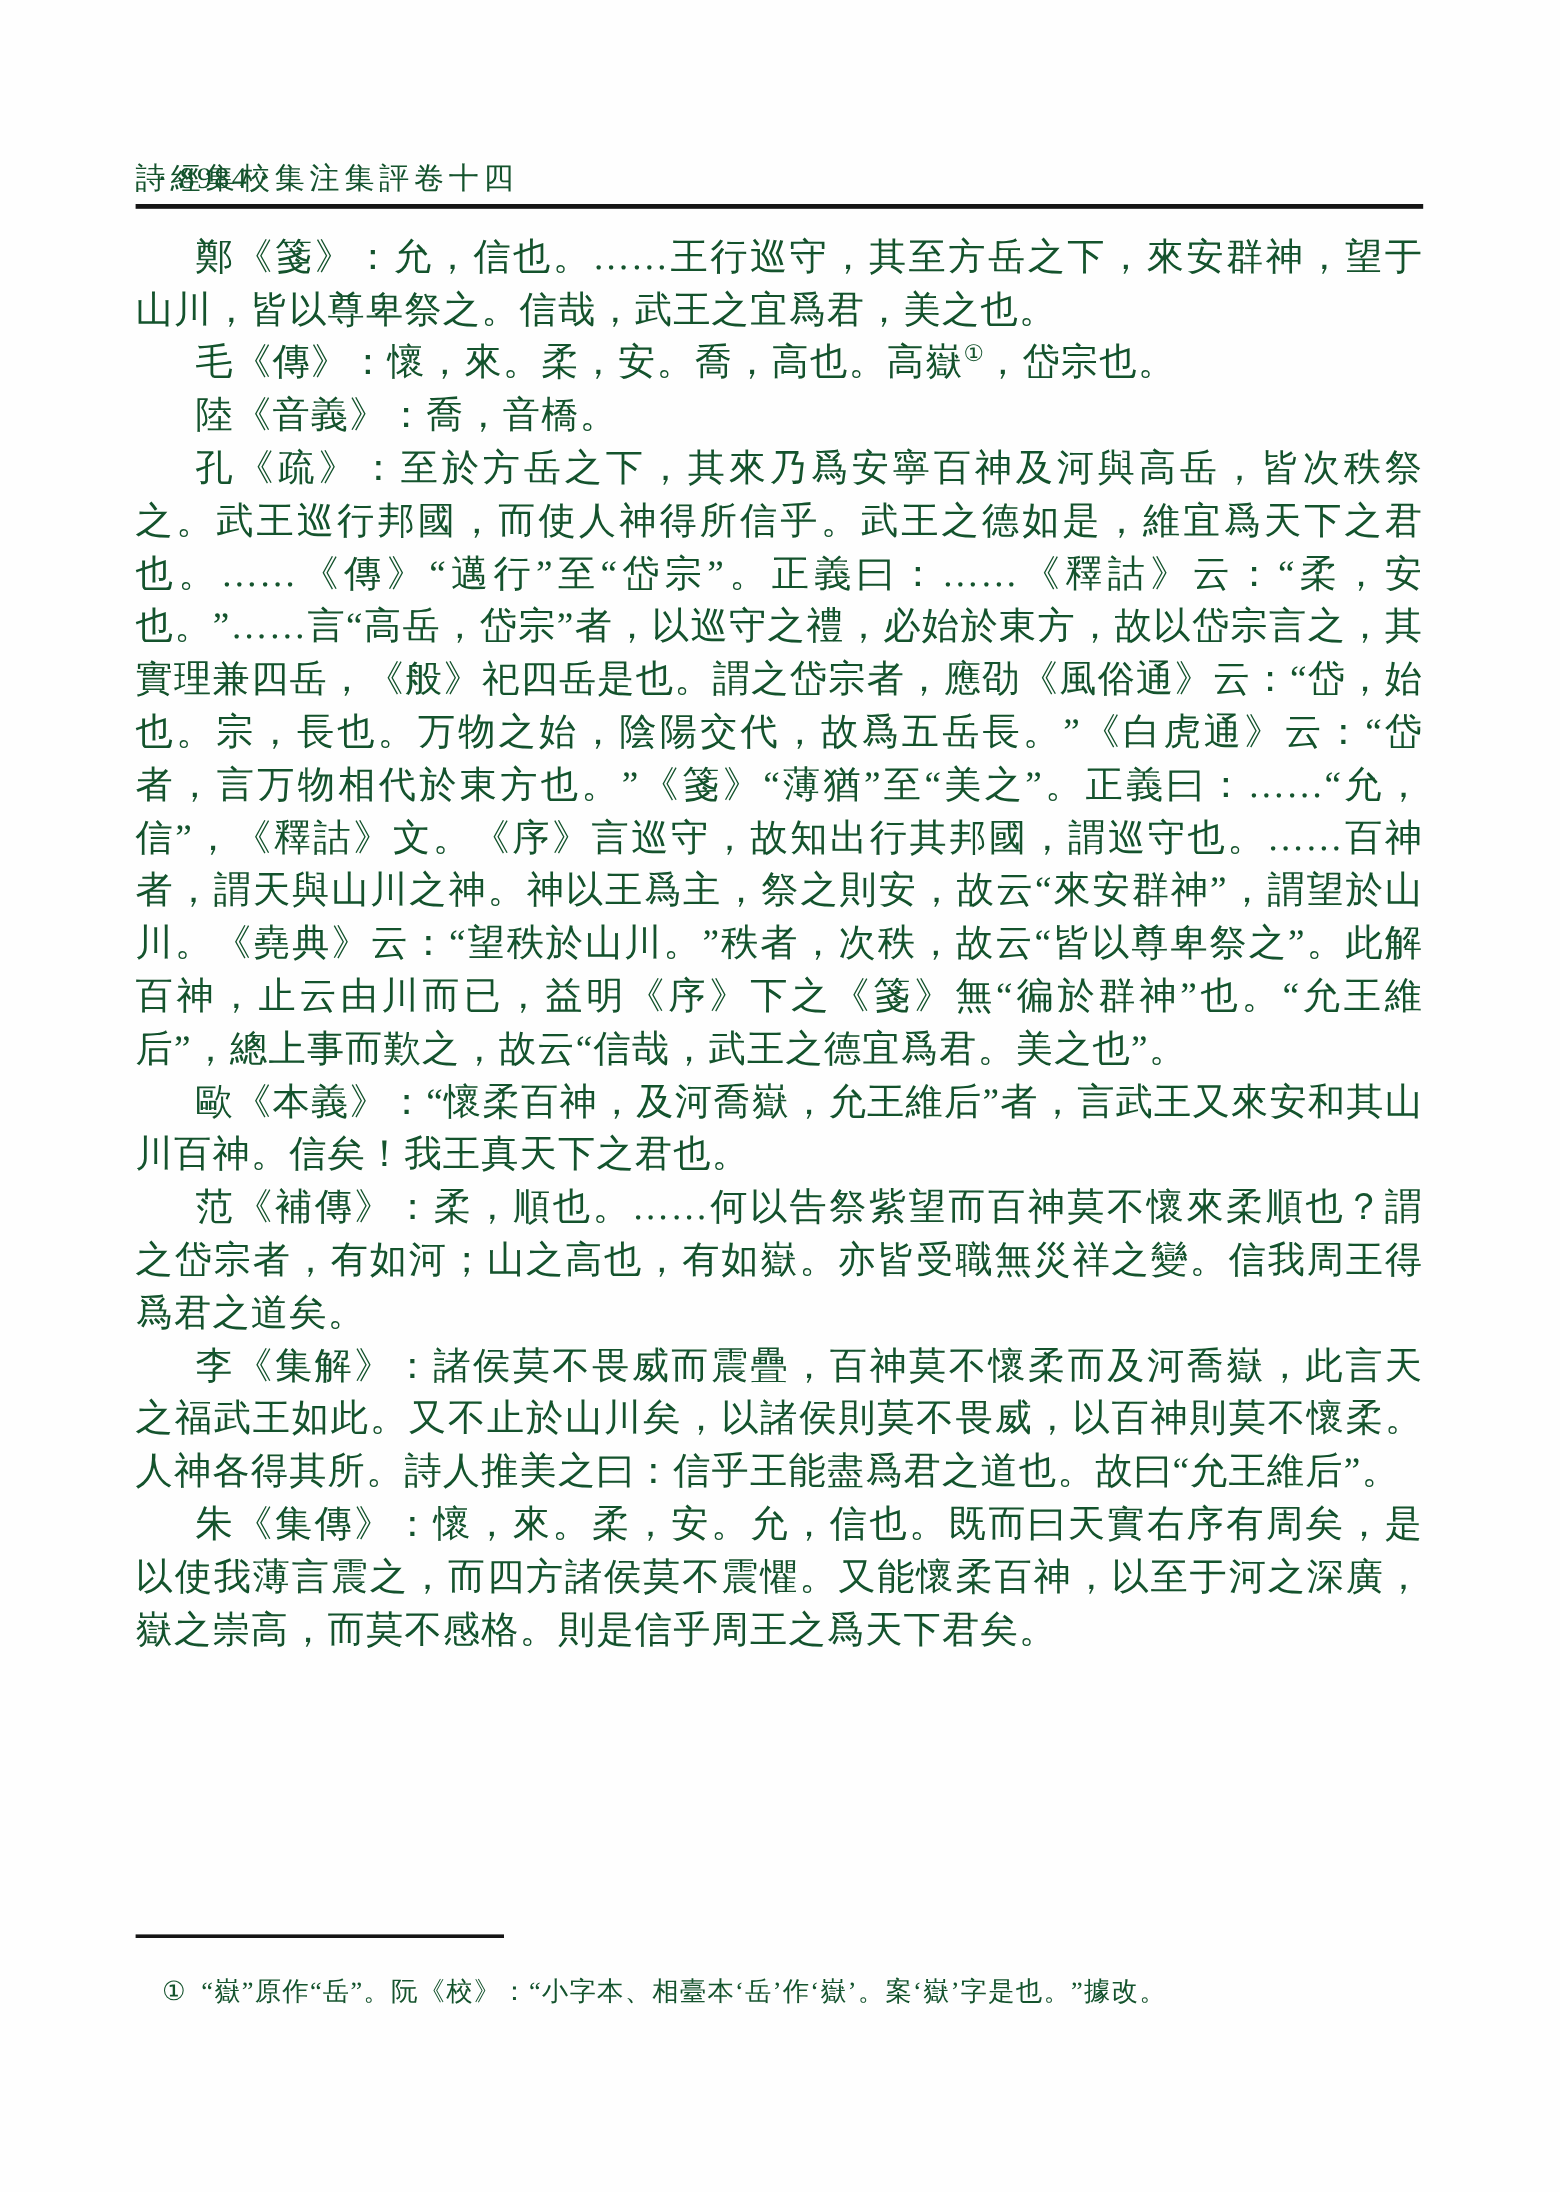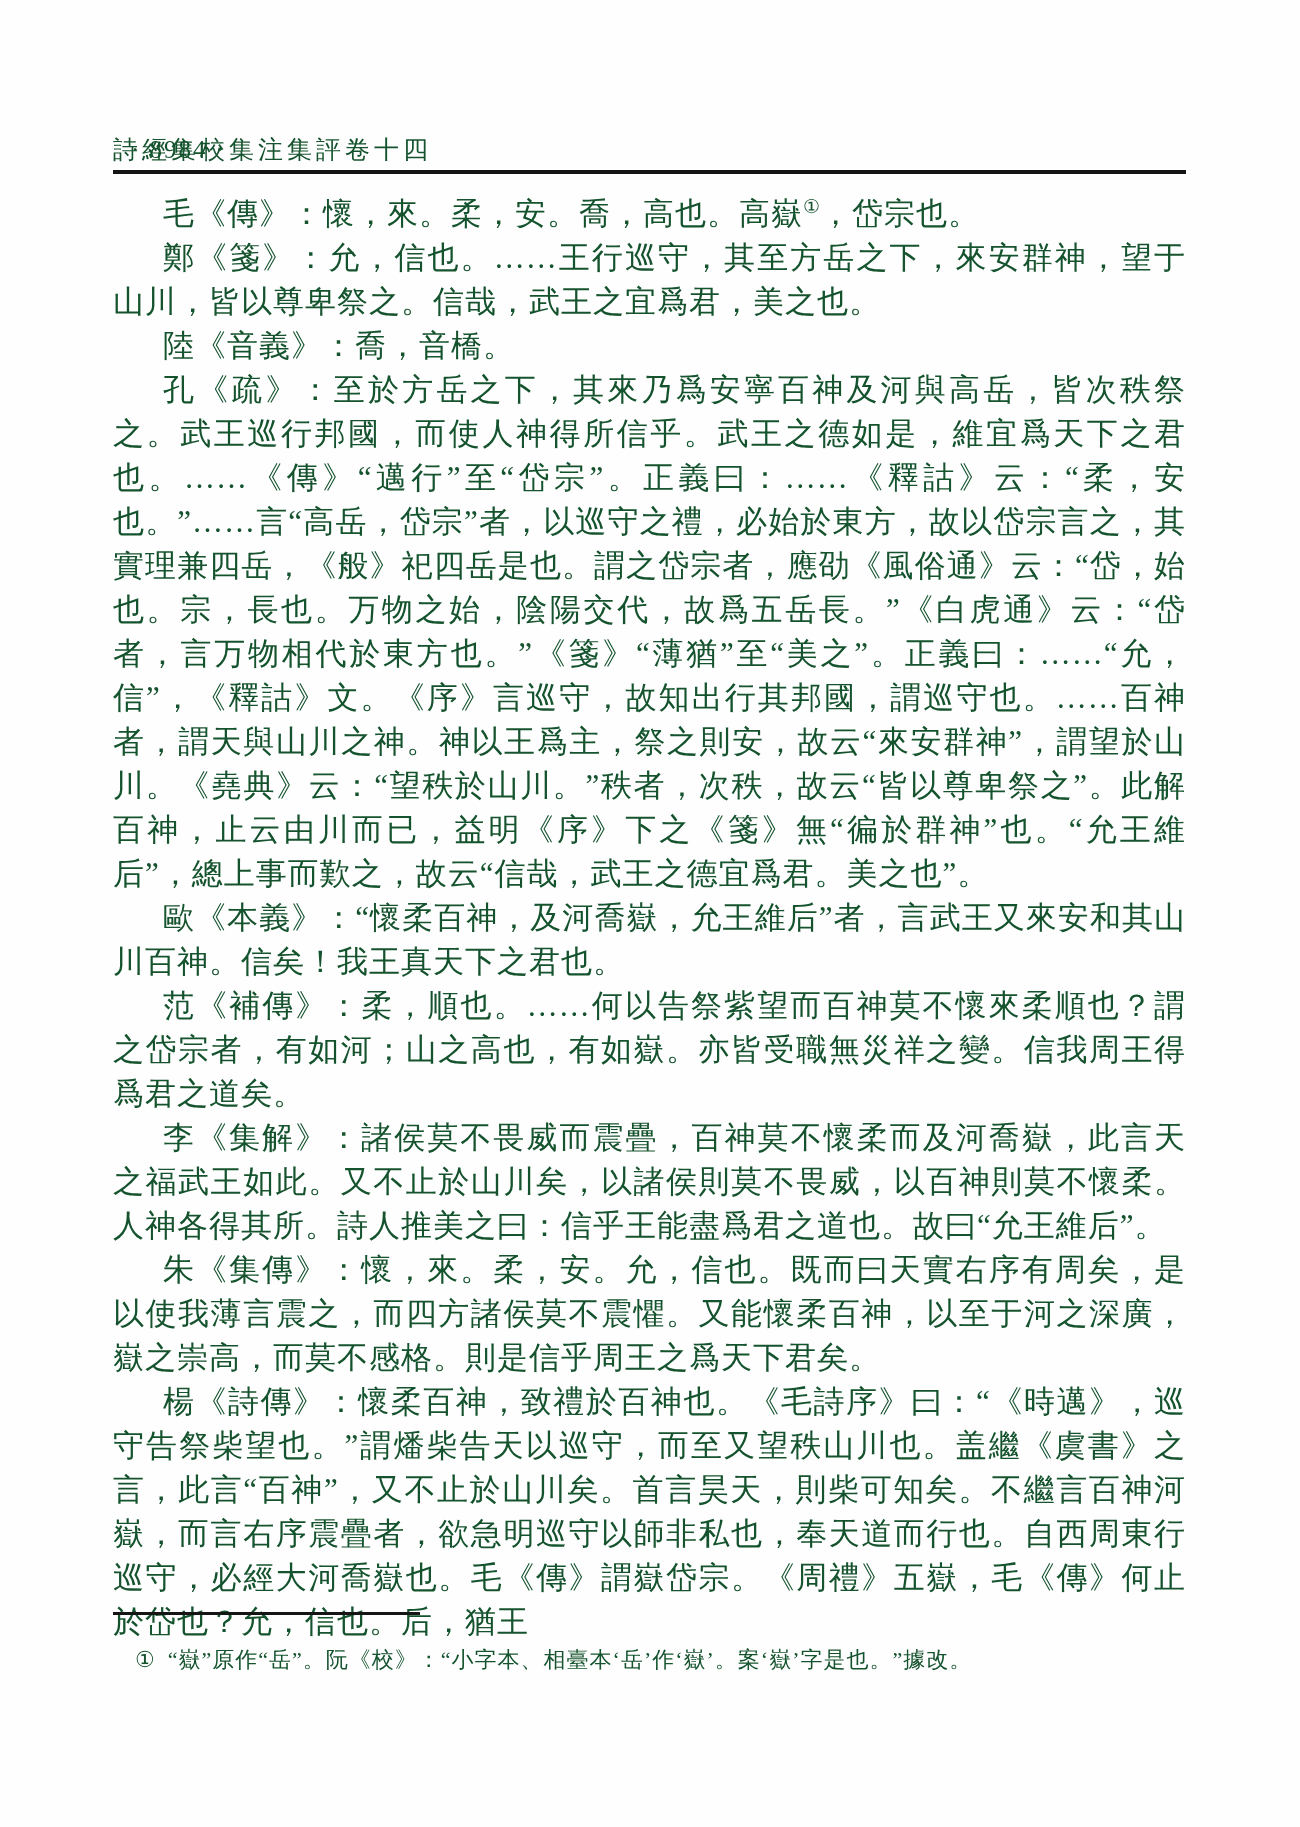--- a/index.html
+++ b/index.html
@@ -105,29 +105,28 @@
 <div class="page">
 
   <div class="header">
     <span class="page-num">· 8984 ·</span>
     <span class="header-title">詩經集校集注集評卷十四</span>
   </div>
 
   <div class="header-rule"></div>
 
   <div class="body-text">
+    <p>鄭《箋》：允，信也。……王行巡守，其至方岳之下，來安群神，望于山川，皆以尊卑祭之。信哉，武王之宜爲君，美之也。</p>
     <p><span>毛《傳》：懷，來。柔，安。喬，高也。高嶽</span><sup class="note-ref">①</sup><span>，岱宗也。</span></p>
-    <p>鄭《箋》：允，信也。……王行巡守，其至方岳之下，來安群神，望于山川，皆以尊卑祭之。信哉，武王之宜爲君，美之也。</p>
     <p>陸《音義》：喬，音橋。</p>
     <p>孔《疏》：至於方岳之下，其來乃爲安寧百神及河與高岳，皆次秩祭之。武王巡行邦國，而使人神得所信乎。武王之德如是，維宜爲天下之君也。……《傳》“邁行”至“岱宗”。正義曰：……《釋詁》云：“柔，安也。”……言“高岳，岱宗”者，以巡守之禮，必始於東方，故以岱宗言之，其實理兼四岳，《般》祀四岳是也。謂之岱宗者，應劭《風俗通》云：“岱，始也。宗，長也。万物之始，陰陽交代，故爲五岳長。”《白虎通》云：“岱者，言万物相代於東方也。”《箋》“薄猶”至“美之”。正義曰：……“允，信”，《釋詁》文。《序》言巡守，故知出行其邦國，謂巡守也。……百神者，謂天與山川之神。神以王爲主，祭之則安，故云“來安群神”，謂望於山川。《堯典》云：“望秩於山川。”秩者，次秩，故云“皆以尊卑祭之”。此解百神，止云由川而已，益明《序》下之《箋》無“徧於群神”也。“允王維后”，總上事而歎之，故云“信哉，武王之德宜爲君。美之也”。</p>
     <p>歐《本義》：“懷柔百神，及河喬嶽，允王維后”者，言武王又來安和其山川百神。信矣！我王真天下之君也。</p>
     <p>范《補傳》：柔，順也。……何以告祭紫望而百神莫不懷來柔順也？謂之岱宗者，有如河；山之高也，有如嶽。亦皆受職無災祥之變。信我周王得爲君之道矣。</p>
     <p>李《集解》：諸侯莫不畏威而震疊，百神莫不懷柔而及河喬嶽，此言天之福武王如此。又不止於山川矣，以諸侯則莫不畏威，以百神則莫不懷柔。人神各得其所。詩人推美之曰：信乎王能盡爲君之道也。故曰“允王維后”。</p>
     <p>朱《集傳》：懷，來。柔，安。允，信也。既而曰天實右序有周矣，是以使我薄言震之，而四方諸侯莫不震懼。又能懷柔百神，以至于河之深廣，嶽之崇高，而莫不感格。則是信乎周王之爲天下君矣。</p>
-    <p>楊《詩傳》：懷柔百神，致禮於百神也。《毛詩序》曰：“《時邁》，巡守告祭柴望也。”謂燔柴告天以巡守，而至又望秩山川也。盖繼《虞書》之言，此言“百神”，又不止於山川矣。首言昊天，則柴可知矣。不繼言百神河嶽，而言右序震疊者，欲急明巡守以師非私也，奉天道而行也。自西周東行巡守，必經大河喬嶽也。毛《傳》謂嶽岱宗。《周禮》五嶽，毛《傳》何止於岱也？允，信也。后，猶王</p>
   </div>
 
   <div class="footnote-rule"></div>
 
   <div class="footnote">
     <span class="fn-marker">①</span>
     <span class="fn-text">“嶽”原作“岳”。阮《校》：“小字本、相臺本‘岳’作‘嶽’。案‘嶽’字是也。”據改。</span>
   </div>
 
 </div>

